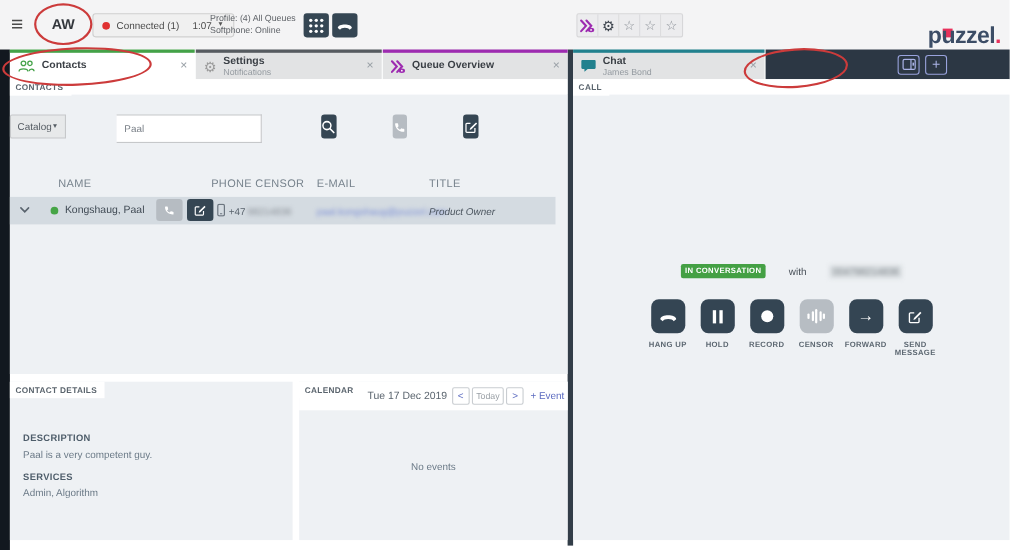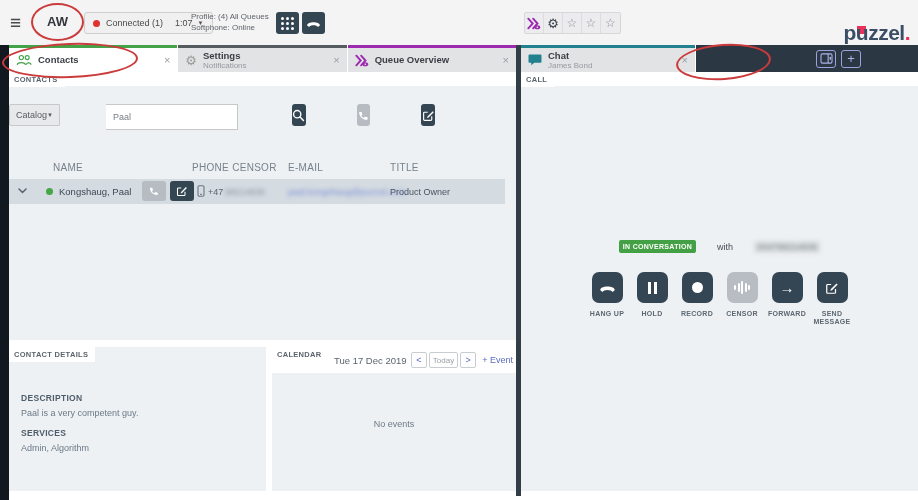--- a/index.html
+++ b/index.html
@@ -71,21 +71,21 @@
   .tbl-head { position:absolute; top:90px; font-size:10px; font-weight:normal; color:#76828c; letter-spacing:0.3px; }
   .contact-row { position:absolute; left:0; top:107px; width:496px; height:25px; background:#d4dbe1; cursor:pointer; }
   .row-chevron { position:absolute; left:9px; top:9px; cursor:pointer; }
   .row-dot { position:absolute; left:37px; top:9px; width:7px; height:7px; border-radius:50%; background:#46a546; }
   .row-name { position:absolute; left:50px; top:7px; font-size:9.5px; color:#3f4953; }
   .row-btn { position:absolute; top:2px; width:24px; height:20px; border-radius:3px; display:flex; align-items:center; justify-content:center; cursor:pointer; }
   .row-mobile { position:absolute; left:188px; top:6px; }
   .row-prefix { position:absolute; left:199px; top:8px; font-size:9px; color:#5a646e; }
   .row-phone { position:absolute; left:216px; top:8px; font-size:9px; color:#8a9097; }
   .row-email { position:absolute; left:279px; top:8px; font-size:9px; color:#7c8fd6; }
-  .row-title { position:absolute; left:381px; top:8px; font-size:9px; color:#4a545e; }
+  .row-title { position:absolute; left:381px; top:8px; font-size:9px; color:#4a545e;font-style:italic; }
   .redacted { filter:blur(2px); }
 
   
   .details-sec { position:absolute; left:9px; top:347px; width:257px; height:144px; background:#eef1f4; }
   .details-body { position:absolute; left:12px; top:36px; }
   .d-label { font-size:8.5px; font-weight:bold; color:#4e5d6a; letter-spacing:0.3px; margin-top:10px; }
   .d-text { font-size:9px; color:#6b7a87; margin-top:5px; }
 
   
   .calendar-sec { position:absolute; left:272px; top:347px; width:244px; height:144px; background:#eef1f4; }

